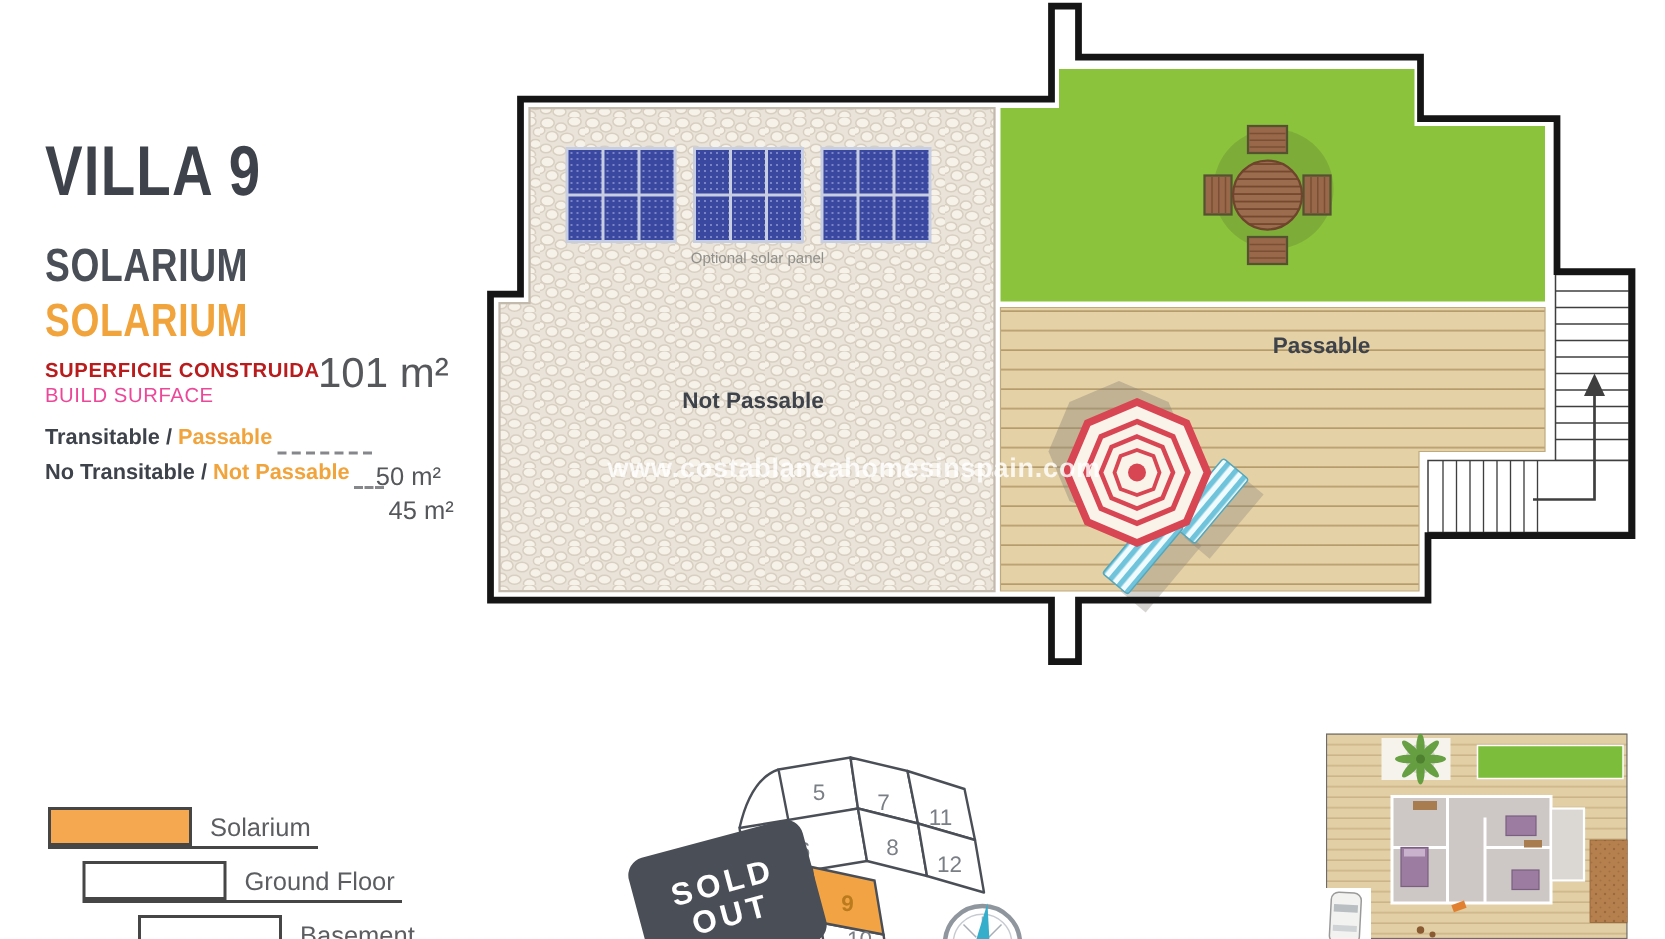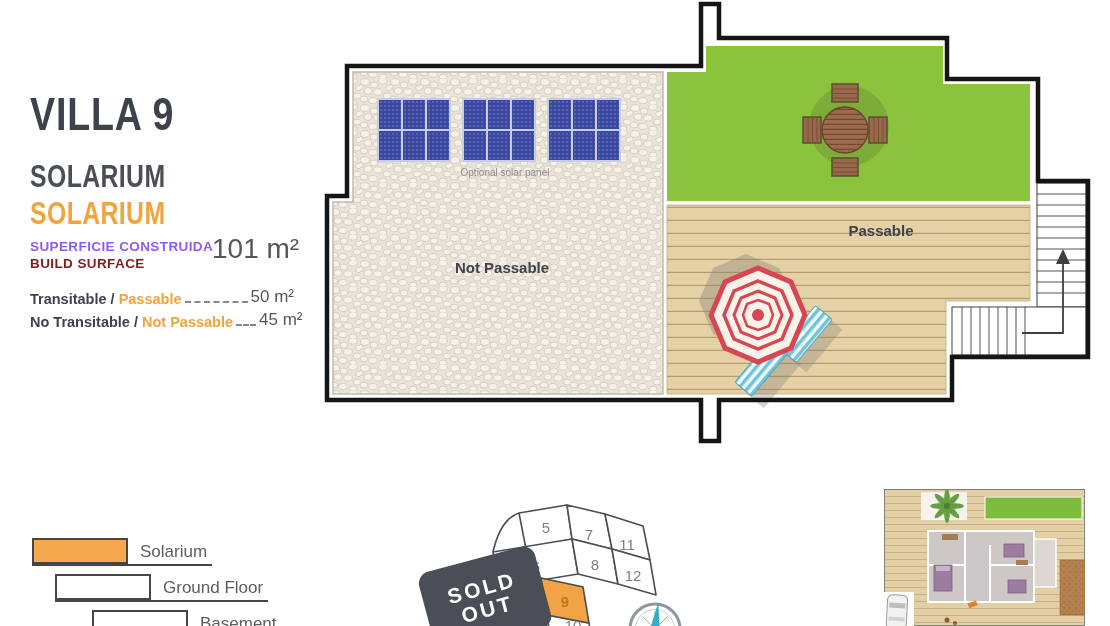--- a/index.html
+++ b/index.html
@@ -9,25 +9,25 @@
   svg{display:block;}
   svg text{font-family:"Liberation Sans",sans-serif;}
 
   
   .villa-title{left:30px;top:90px;font-size:47px;font-weight:800;color:#3E434B;
                letter-spacing:1px;line-height:1;transform:scaleX(.8);transform-origin:left top;white-space:nowrap;}
   .floor-en{left:30px;top:161px;font-size:31px;font-weight:800;color:#4A4F57;
             letter-spacing:.5px;line-height:1;transform:scaleX(.8);transform-origin:left top;white-space:nowrap;}
   .floor-es{left:30px;top:198px;font-size:31px;font-weight:800;color:#F1A33C;
             letter-spacing:.5px;line-height:1;transform:scaleX(.8);transform-origin:left top;white-space:nowrap;}
-  .bs-label1{left:30px;top:239px;font-size:13.5px;font-weight:700;color:#8b5cf6;letter-spacing:.4px;white-space:nowrap;}
-  .bs-label2{left:30px;top:256px;font-size:13.5px;font-weight:700;color:#7f1d1d;letter-spacing:.4px;white-space:nowrap;}
+  .bs-label1{left:30px;top:239px;font-size:13.5px;font-weight:700;color:#b91c1c;letter-spacing:.4px;white-space:nowrap;}
+  .bs-label2{left:30px;top:256px;font-size:13.5px;font-weight:400;color:#ec4899;letter-spacing:.4px;white-space:nowrap;}
   .bs-value{left:212px;top:233px;font-size:28px;font-weight:400;color:#55575A;white-space:nowrap;}
   .area-rows{left:30px;top:284px;width:264px;}
-  .area-row{display:flex;align-items:flex-end;height:23px;font-size:14.5px;}
+  .area-row{display:flex;height:23px;font-size:14.5px;}
   .area-row .lbl{color:#3E434B;font-weight:600;white-space:nowrap;}
   .area-row .lbl-accent{color:#F1A33C;font-weight:600;margin-left:4px;white-space:nowrap;}
   .area-row .leader{flex:1;border-bottom:2px dashed #85878A;margin:0 3px 4px 3px;min-width:20px;}
   .area-row .val{font-size:17px;color:#55575A;white-space:nowrap;margin-top:24px;}
 
   
   .solar-caption{left:403px;top:167px;width:204px;text-align:center;font-size:10px;color:#8F8F8B;}
   .zone-label{font-size:15px;font-weight:700;color:#3E434B;text-align:center;width:200px;}
   .not-passable{left:402px;top:259px;}
   .passable{left:781px;top:222px;}
@@ -331,20 +331,21 @@
       <span class="lbl">No Transitable /</span>
       <span class="lbl-accent">Not Passable</span>
       <span class="leader"></span>
       <span class="val">45 m²</span>
     </div>
   </div>
 
   <div class="abs solar-caption">Optional solar panel</div>
   <div class="abs zone-label not-passable">Not Passable</div>
   <div class="abs zone-label passable">Passable</div>
+  <div class="abs watermark">www.costablancahomesinspain.com</div>
 
   <div class="legend-row r1">
     <span class="legend-box orange"></span>
     <span class="legend-label">Solarium</span>
   </div>
   <div class="legend-row r2">
     <span class="legend-box"></span>
     <span class="legend-label">Ground Floor</span>
   </div>
   <div class="legend-row r3">

